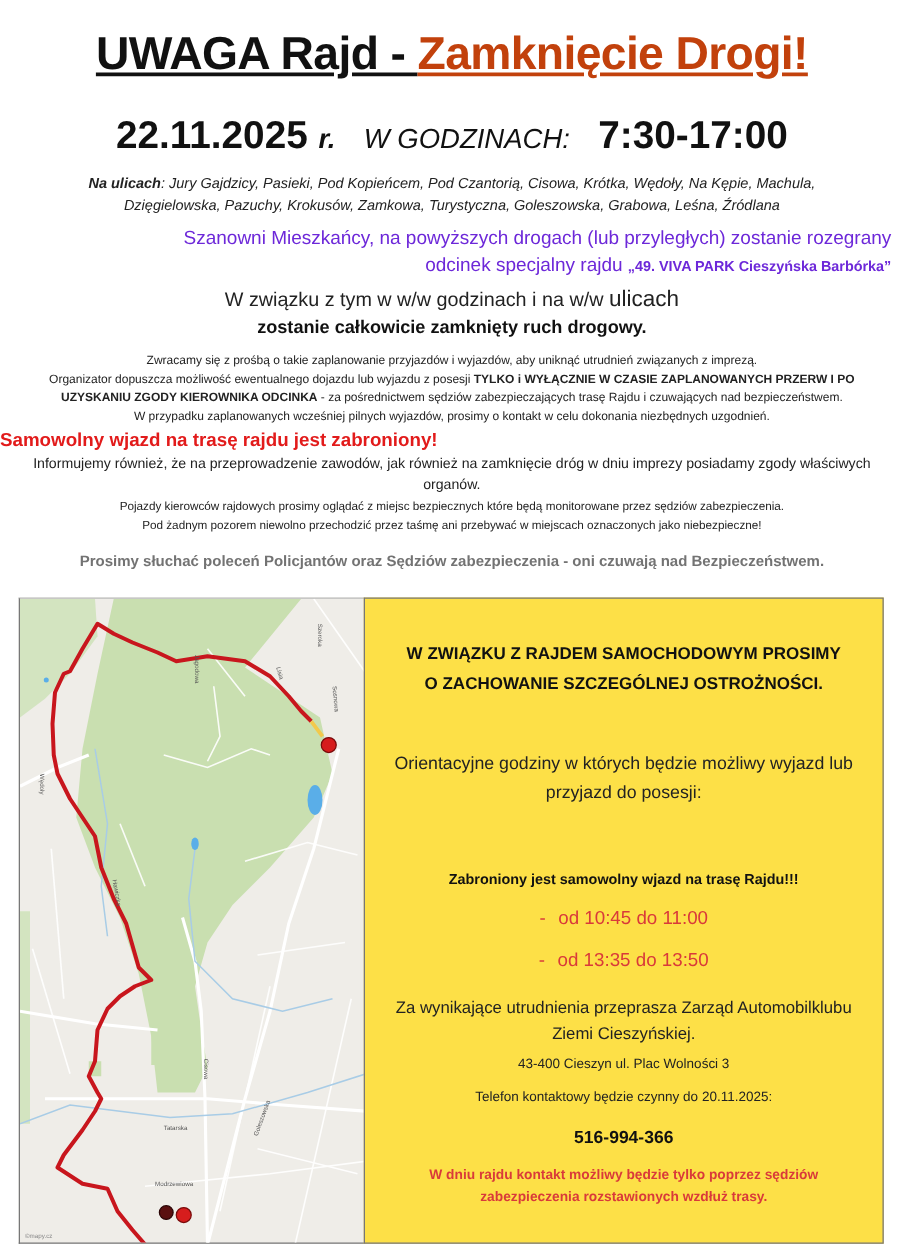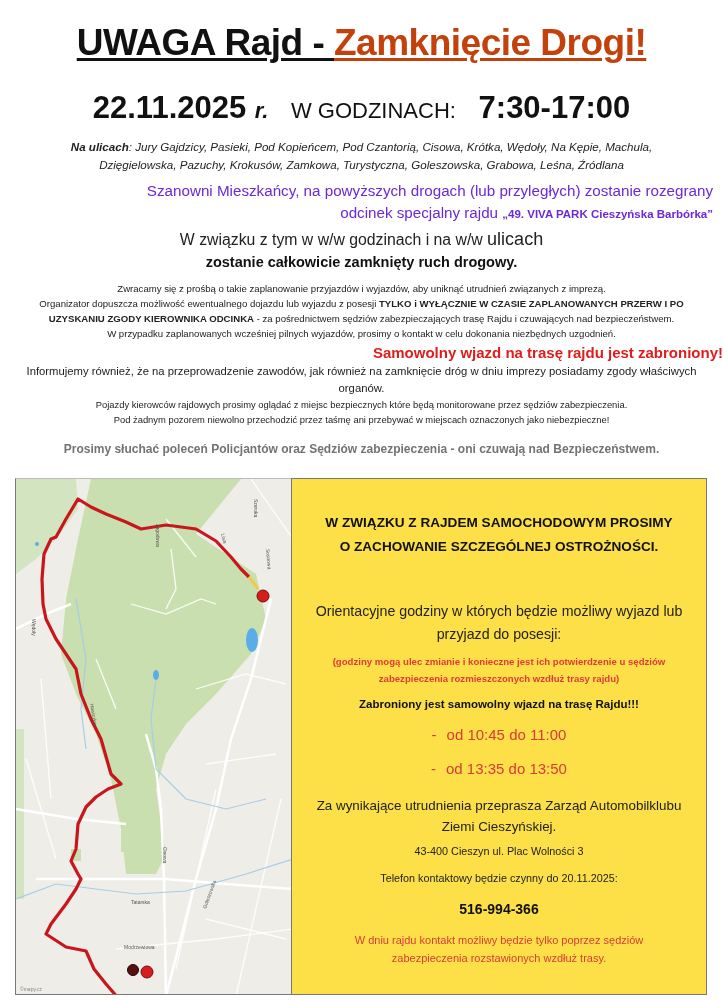--- a/index.html
+++ b/index.html
@@ -12,42 +12,42 @@
   }
   .title .black { color: #111; text-decoration: underline; text-decoration-thickness: 3px; text-underline-offset: 3px; }
   .title .red { color: #c2410c; text-decoration: underline; text-decoration-thickness: 3px; text-underline-offset: 3px; }
 
   .dateline {
     position: absolute; left: 0; top: 88px; width: 723px; text-align: center;
     font-size: 31px; line-height: 40px; color: #111;
   }
   .dateline .date { font-weight: bold; }
   .dateline .r { font-style: italic; font-weight: bold; font-size: 22px; }
-  .dateline .label { font-size: 22px; margin: 0 14px 0 14px; }
+  .dateline .label { font-style: italic; font-size: 22px; margin: 0 14px 0 14px; }
   .dateline .hours { font-weight: bold; }
 
   .streets {
     position: absolute; left: 10px; top: 138px; width: 703px; text-align: center;
     font-size: 11.6px; line-height: 18px; font-style: italic; color: #222;
   }
   .streets b { font-style: italic; font-weight: bold; }
 
   .intro {
     position: absolute; left: 10px; top: 180px; width: 703px; text-align: right;
     font-size: 15.2px; line-height: 22px; color: #6d28d9;
   }
   .intro .event { font-weight: bold; font-size: 11.5px; }
   .intro2 { position: absolute; left: 10px; top: 228px; width: 703px; text-align: center; font-size: 15.8px; line-height: 22px; color:#222; }
   .intro2 .big { font-size: 18px; }
   .closed { position: absolute; left: 10px; top: 251px; width: 703px; text-align: center; font-size: 14.5px; font-weight: bold; line-height: 22px; color:#111; }
 
   .small-block { position: absolute; left: 10px; top: 281px; width: 703px; text-align: center; font-size: 9.6px; line-height: 15px; color: #222; }
   .small-block b { font-weight: bold; }
 
-  .warning-red { position: absolute; left: 0; top: 342px; width: 723px; text-align: right; font-size: 15px; font-weight: bold; color: #e21b1b; line-height: 22px; }
+  .warning-red { position: absolute; left: 0; top: 342px; width: 723px; text-align: left; font-size: 15px; font-weight: bold; color: #e21b1b; line-height: 22px; }
   .info-block { position: absolute; left: 10px; top: 363px; width: 703px; text-align: center; font-size: 11.3px; line-height: 17px; color: #222; }
   .info-block .small { font-size: 9.4px; line-height: 15px; }
   .police { position: absolute; left: 0; top: 440px; width: 723px; text-align: center; font-size: 12px; font-weight: bold; line-height: 18px; color: #737373; }
 
   
   .map {
     position: absolute; left: 15px; top: 478px; width: 277px; height: 517px;
     border-left: 1px solid #777; border-bottom: 1px solid #777; border-top: 1px solid #bbb;
     background: #efede8; overflow: hidden;
   }
@@ -64,21 +64,21 @@
   .p-note { position: absolute; left: 0; top: 174px; width: 100%; font-size: 9.6px; font-weight: bold; line-height: 17px; color: #e23a3a; }
   .p-forbid { position: absolute; left: 0; top: 216px; width: 100%; font-size: 11.5px; font-weight: bold; line-height: 18px; color: #111; }
   .p-time { position: absolute; left: 0; width: 100%; font-size: 15px; line-height: 20px; color: #d93a3a; }
   .p-time.t1 { top: 246px; }
   .p-time.t2 { top: 280px; }
   .p-time .dash { margin-right: 10px; }
   .p-sorry { position: absolute; left: 0; top: 316px; width: 100%; font-size: 13.4px; line-height: 21px; }
   .p-addr { position: absolute; left: 0; top: 364px; width: 100%; font-size: 10.8px; line-height: 16px; }
   .p-phone-label { position: absolute; left: 0; top: 391px; width: 100%; font-size: 10.8px; line-height: 16px; }
   .p-phone { position: absolute; left: 0; top: 420px; width: 100%; font-size: 14px; font-weight: bold; line-height: 20px; color: #111; }
-  .p-contact { position: absolute; left: 0; top: 452px; width: 100%; font-size: 11px; line-height: 18px; color: #d93a3a; }
+  .p-contact { position: absolute; left: 0; top: 452px; width: 100%; font-size: 11px; line-height: 18px; color: #d93a3a; font-weight: bold; }
 </style>
 </head>
 <body>
 
 <div class="title">
   <span class="black">UWAGA Rajd - </span><span class="red">Zamknięcie Drogi!</span>
 </div>
 
 <div class="dateline">
   <span class="date">22.11.2025</span>
@@ -176,21 +176,20 @@
       <text x="108" y="470">Modrzewiowa</text>
       <text x="190" y="430" transform="rotate(-70 190 430)">Goleszowska</text>
     </g>
   </svg>
   <div class="map-attrib">©mapy.cz</div>
 </div>
 
 <div class="panel">
   <div class="p-head" style="padding:0 28px;">W ZWIĄZKU Z RAJDEM SAMOCHODOWYM PROSIMY O ZACHOWANIE SZCZEGÓLNEJ OSTROŻNOŚCI.</div>
   <div class="p-orient" style="padding:0 14px;">Orientacyjne godziny w których będzie możliwy wyjazd lub przyjazd do posesji:</div>
-  <div class="p-note" style="padding:0 30px;">(godziny mogą ulec zmianie i konieczne jest ich potwierdzenie u sędziów zabezpieczenia rozmieszczonych wzdłuż trasy rajdu)</div>
   <div class="p-forbid">Zabroniony jest samowolny wjazd na trasę Rajdu!!!</div>
   <div class="p-time t1"><span class="dash">-</span><span>od 10:45 do 11:00</span></div>
   <div class="p-time t2"><span class="dash">-</span><span>od 13:35 do 13:50</span></div>
   <div class="p-sorry" style="padding:0 14px;">Za wynikające utrudnienia przeprasza Zarząd Automobilklubu Ziemi Cieszyńskiej.</div>
   <div class="p-addr">43-400 Cieszyn ul. Plac Wolności 3</div>
   <div class="p-phone-label">Telefon kontaktowy będzie czynny do 20.11.2025:</div>
   <div class="p-phone">516-994-366</div>
   <div class="p-contact" style="padding:0 44px;">W dniu rajdu kontakt możliwy będzie tylko poprzez sędziów zabezpieczenia rozstawionych wzdłuż trasy.</div>
 </div>
 

